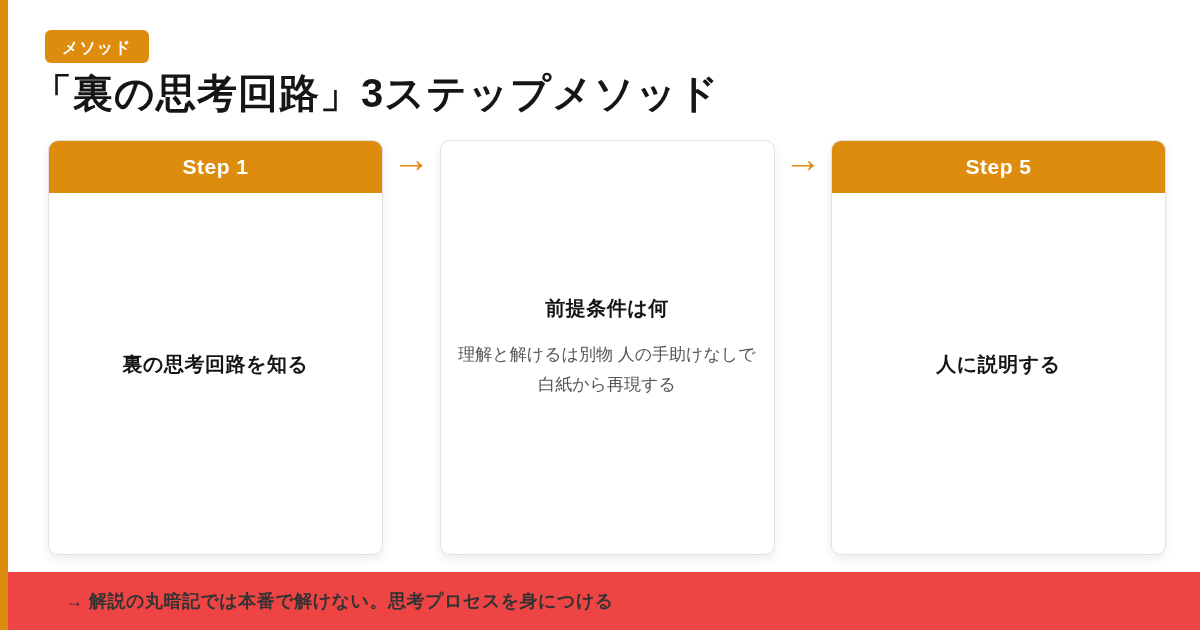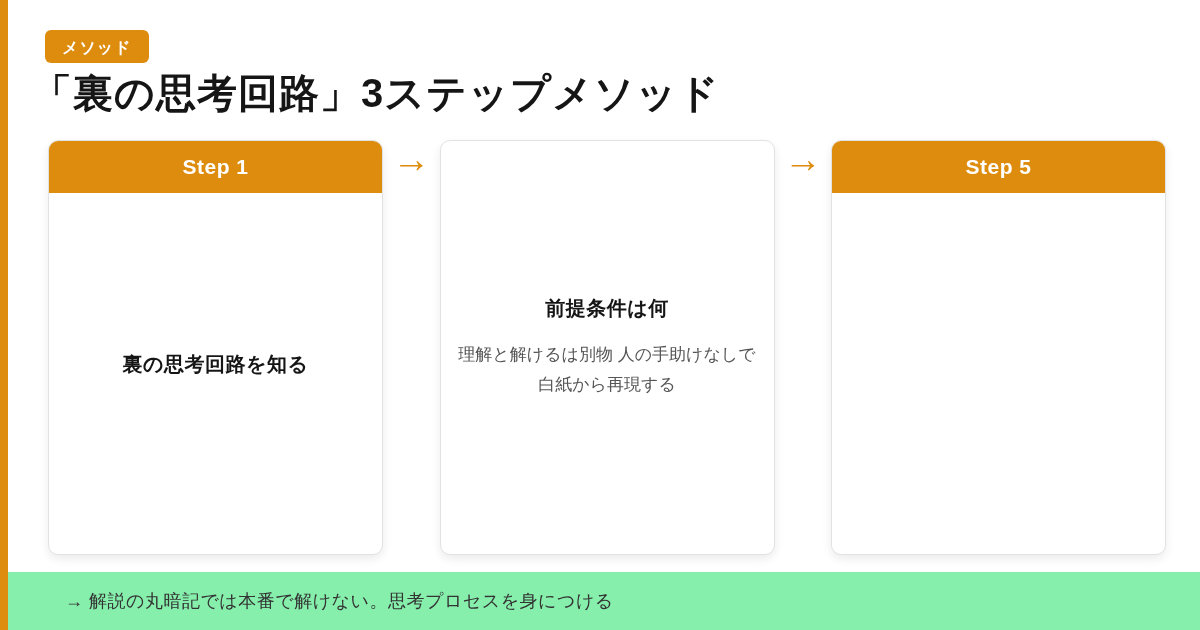--- a/index.html
+++ b/index.html
@@ -84,24 +84,25 @@
     flex: 1;
     display: flex; align-items: center; justify-content: center;
     color: var(--accent, #dd8c0e);
     font-size: 38px; font-weight: bold;
     line-height: 1;
     padding-bottom: 4px;
   }
   .footer {
     position: absolute; left: 0; right: 0; bottom: 0;
     height: 58px;
-    background: #86efac;
+    background: #ef4444;
     display: flex; align-items: center;
     padding-left: 65px;
     z-index: 1;
+    font-weight: bold;
   }
   .footer-text {
     font-size: 18px;
     color: #333333;
     letter-spacing: 0.5px;
   }
 </style>
 </head>
 <body>
 
@@ -129,20 +130,21 @@
         <h2 class="card-title">前提条件は何</h2>
         <p class="card-desc">理解と解けるは別物 人の手助けなしで 白紙から再現する</p>
       </div>
     </div>
 
     <div class="arrow">→</div>
 
     <div class="card">
       <div class="card-header">Step 5</div>
       <div class="card-body">
+        <h2 class="card-title">人に説明する</h2>
       </div>
     </div>
 
   </div>
 
   <div class="footer">
     <p class="footer-text">→ 解説の丸暗記では本番で解けない。思考プロセスを身につける</p>
   </div>
 
 </div>

